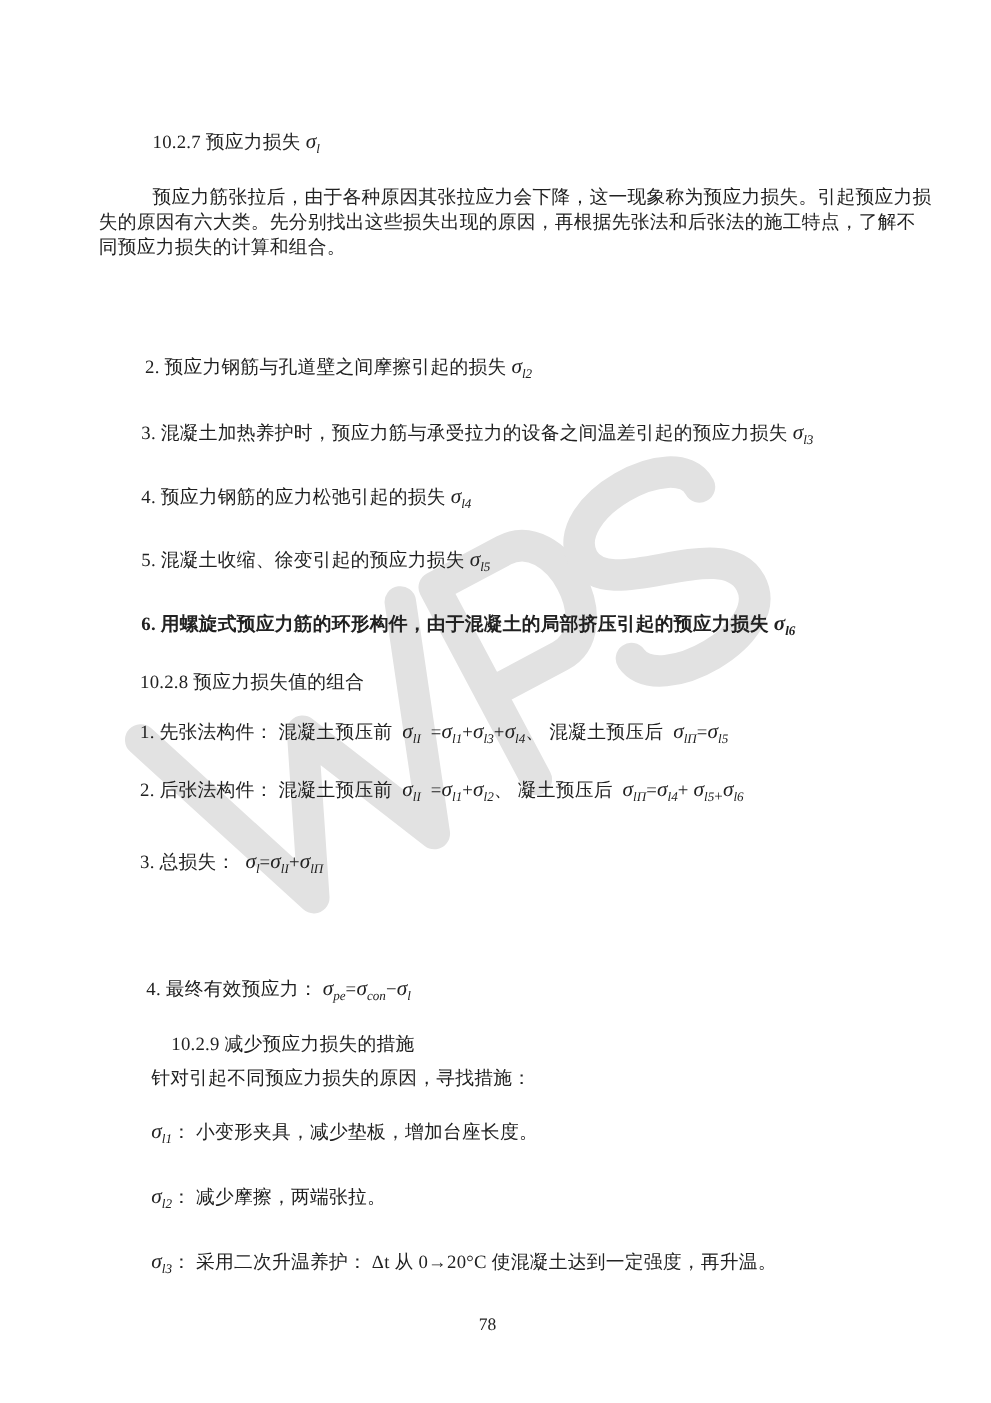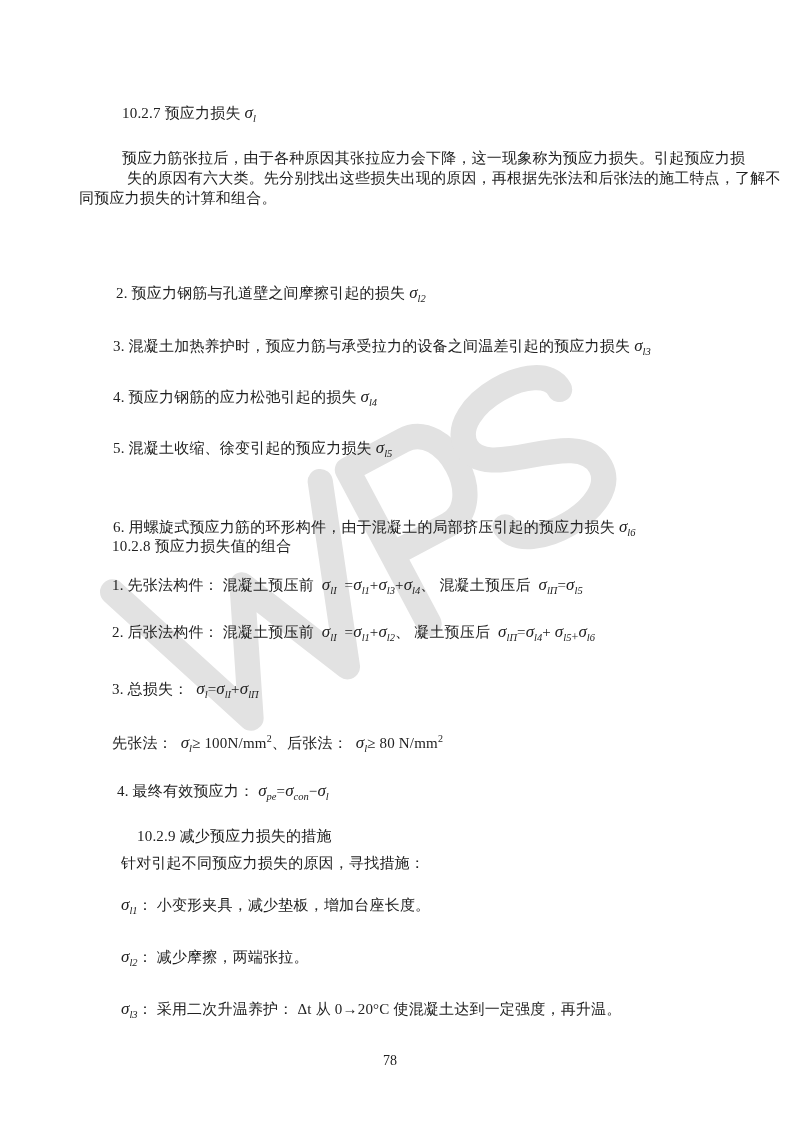--- a/index.html
+++ b/index.html
@@ -53,32 +53,31 @@
         <path d="M15,25 L90,235 L155,90 L220,235 L295,25"></path>
         <path d="M330,235 L330,28 L405,28 C462,28 462,142 405,142 L332,142"></path>
         <path d="M598,62 C598,14 468,16 468,70 C468,122 598,108 598,166 C598,220 470,222 464,176"></path>
       </g>
     </svg>
   </div>
 
   <div class="content-layer">
       <div class="line" style="top: 103px; left: 122px;">10.2.7 预应力损失 <span class="sig">σ<sub>l</sub></span></div>
       <div class="line" style="top: 148px; left: 122px;">预应力筋张拉后，由于各种原因其张拉应力会下降，这一现象称为预应力损失。引起预应力损</div>
-      <div class="line" style="top: 168px; left: 79px; margin-left: 48px;">失的原因有六大类。先分别找出这些损失出现的原因，再根据先张法和后张法的施工特点，了解不</div>
+      <div class="line" style="top: 168px; left: 79px;">失的原因有六大类。先分别找出这些损失出现的原因，再根据先张法和后张法的施工特点，了解不</div>
       <div class="line" style="top: 188px; left: 79px;">同预应力损失的计算和组合。</div>
       <div class="line" style="top: 283px; left: 116px;">2. 预应力钢筋与孔道壁之间摩擦引起的损失 <span class="sig">σ<sub>l2</sub></span></div>
       <div class="line" style="top: 336px; left: 113px;">3. 混凝土加热养护时，预应力筋与承受拉力的设备之间温差引起的预应力损失 <span class="sig">σ<sub>l3</sub></span></div>
       <div class="line" style="top: 387px; left: 113px;">4. 预应力钢筋的应力松弛引起的损失 <span class="sig">σ<sub>l4</sub></span></div>
       <div class="line" style="top: 438px; left: 113px;">5. 混凝土收缩、徐变引起的预应力损失 <span class="sig">σ<sub>l5</sub></span></div>
-      <div class="line" style="top: 517px; left: 113px;">6. 用螺旋式预应力筋的环形构件，由于混凝土的局部挤压引起的预应力损失 <span class="sig">σ<sub>l6</sub></span></div>
+      <div class="line" style="top: 489px; left: 113px; font-weight: bold;">6. 用螺旋式预应力筋的环形构件，由于混凝土的局部挤压引起的预应力损失 <span class="sig">σ<sub>l6</sub></span></div>
       <div class="line" style="top: 536px; left: 112px;">10.2.8 预应力损失值的组合</div>
       <div class="line" style="top: 575px; left: 112px;">1. 先张法构件： 混凝土预压前  <span class="sig">σ<sub>lI</sub></span>  =<span class="sig">σ<sub>l1</sub></span>+<span class="sig">σ<sub>l3</sub></span>+<span class="sig">σ<sub>l4</sub></span>、 混凝土预压后  <span class="sig">σ<sub>lΠ</sub></span>=<span class="sig">σ<sub>l5</sub></span></div>
       <div class="line" style="top: 622px; left: 112px;">2. 后张法构件： 混凝土预压前  <span class="sig">σ<sub>lI</sub></span>  =<span class="sig">σ<sub>l1</sub></span>+<span class="sig">σ<sub>l2</sub></span>、 凝土预压后  <span class="sig">σ<sub>lΠ</sub></span>=<span class="sig">σ<sub>l4</sub></span>+ <span class="sig">σ<sub>l5</sub></span><sub class="op">+</sub><span class="sig">σ<sub>l6</sub></span></div>
       <div class="line" style="top: 679px; left: 112px;">3. 总损失：  <span class="sig">σ<sub>l</sub></span>=<span class="sig">σ<sub>lI</sub></span>+<span class="sig">σ<sub>lΠ</sub></span></div>
-      <div class="line" style="top: 729px; left: 112px;">先张法：  <span class="sig">σ<sub>l</sub></span>≥ 100N/mm<sup>2</sup>、后张法：  <span class="sig">σ<sub>l</sub></span>≥ 80 N/mm<sup>2</sup></div>
       <div class="line" style="top: 781px; left: 117px;">4. 最终有效预应力： <span class="sig">σ<sub>pe</sub></span>=<span class="sig">σ<sub>con</sub></span>−<span class="sig">σ<sub>l</sub></span></div>
       <div class="line" style="top: 826px; left: 121px; margin-left: 16px;">10.2.9 减少预应力损失的措施</div>
       <div class="line" style="top: 853px; left: 121px;">针对引起不同预应力损失的原因，寻找措施：</div>
       <div class="line" style="top: 895px; left: 121px;"><span class="sig">σ<sub>l1</sub></span>： 小变形夹具，减少垫板，增加台座长度。</div>
       <div class="line" style="top: 947px; left: 121px;"><span class="sig">σ<sub>l2</sub></span>： 减少摩擦，两端张拉。</div>
       <div class="line" style="top: 999px; left: 121px;"><span class="sig">σ<sub>l3</sub></span>： 采用二次升温养护： Δt 从 0→20°C 使混凝土达到一定强度，再升温。</div>
     </div>
 
   <div class="footer">78</div>
 

